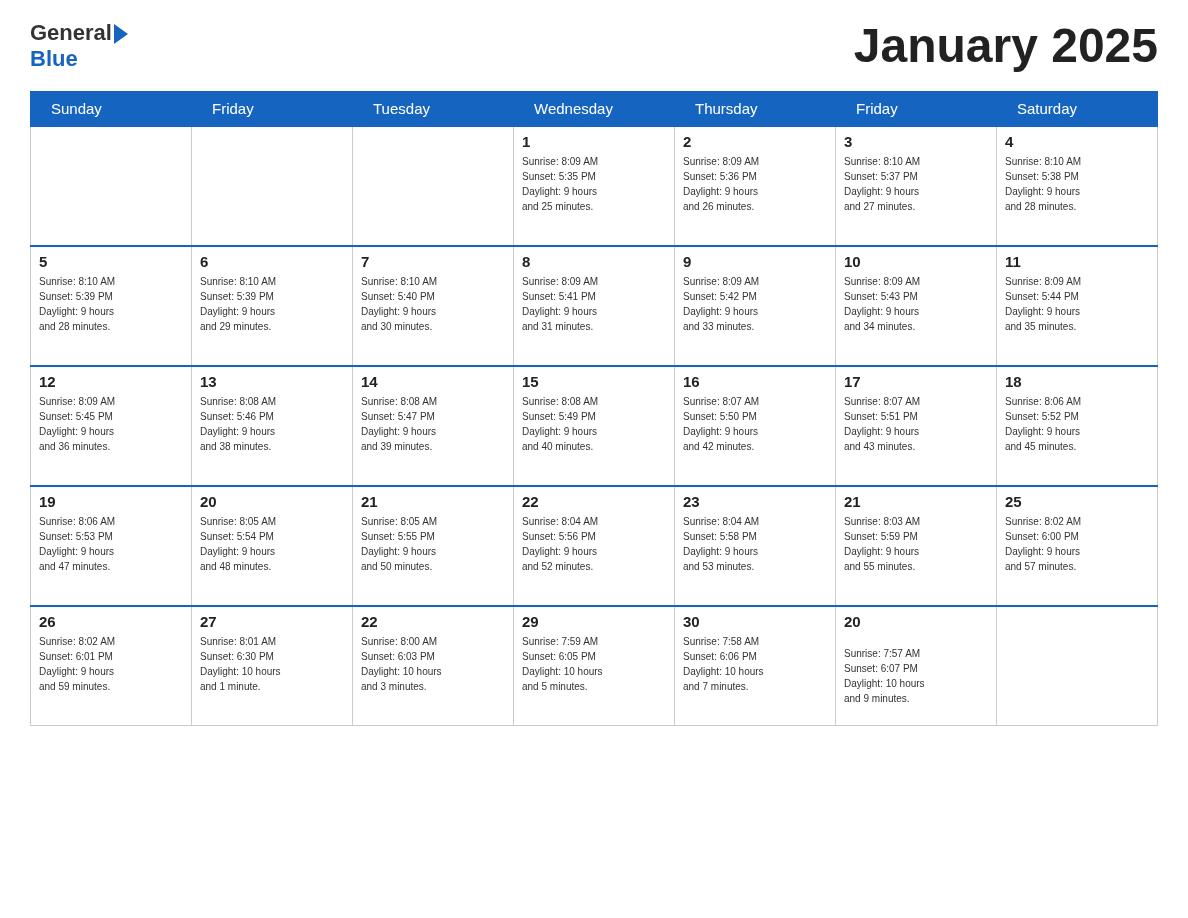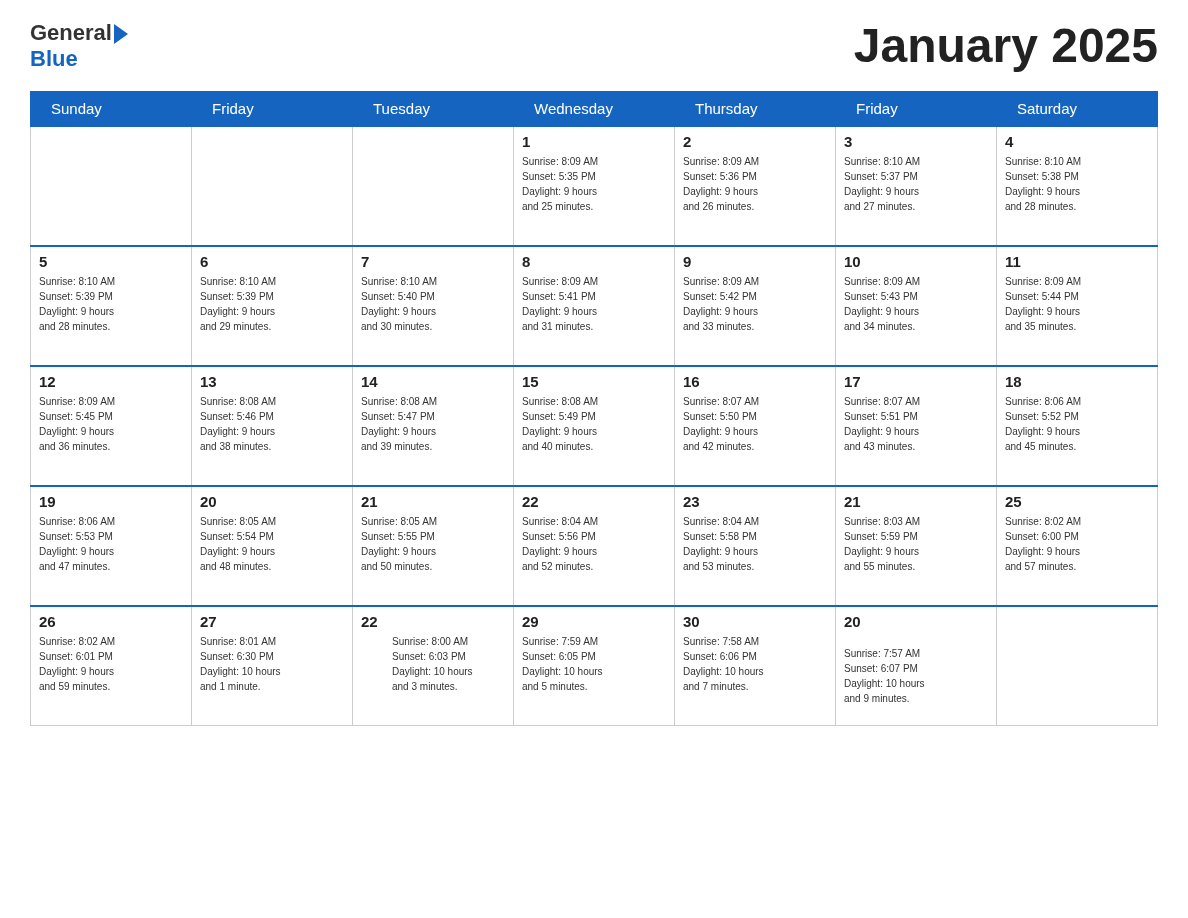--- a/index.html
+++ b/index.html
@@ -319,21 +319,21 @@
         </td>
         <td>
           <div class="day-number">27</div>
           <div class="day-info" style="white-space: pre-line;">Sunrise: 8:01 AM
 Sunset: 6:30 PM
 Daylight: 10 hours
 and 1 minute.</div>
         </td>
         <td>
           <div class="day-number">22</div>
-          <div class="day-info" style="white-space: pre-line; margin-left: 31px;">Sunrise: 8:00 AM
+          <div class="day-info" style="white-space: pre-line;">Sunrise: 8:00 AM
 Sunset: 6:03 PM
 Daylight: 10 hours
 and 3 minutes.</div>
         </td>
         <td>
           <div class="day-number">29</div>
           <div class="day-info" style="white-space: pre-line;">Sunrise: 7:59 AM
 Sunset: 6:05 PM
 Daylight: 10 hours
 and 5 minutes.</div>

